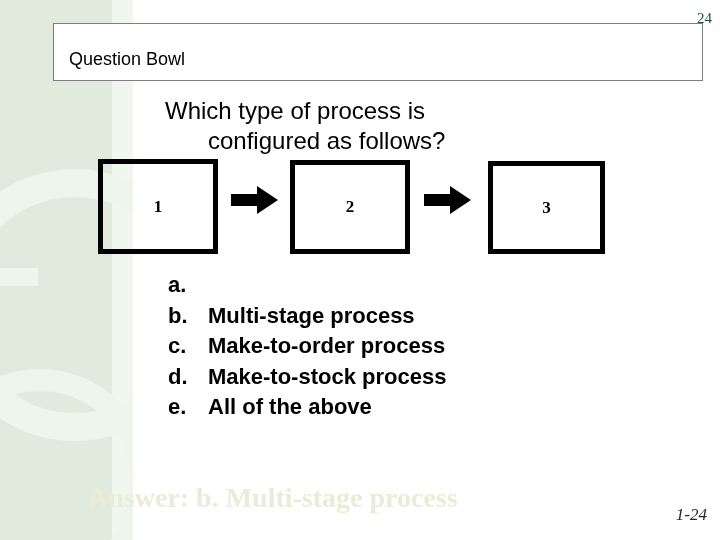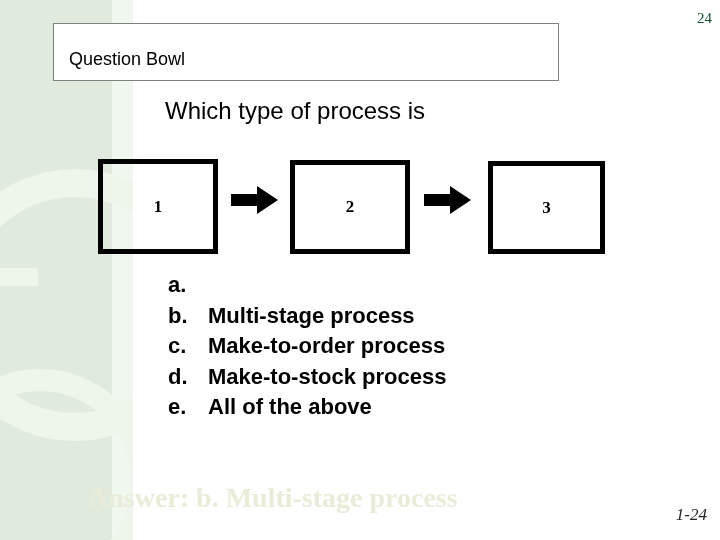--- a/index.html
+++ b/index.html
@@ -24,21 +24,21 @@
   .num-top{
     position:absolute;top:10px;right:8px;
     font-family:"Liberation Serif",serif;font-size:15px;color:#14532d;
   }
   .num-bottom{
     position:absolute;bottom:15px;right:13px;
     font-family:"Liberation Serif",serif;font-style:italic;font-size:17px;color:#262626;
   }
   
   .title-box{
-    position:absolute;left:53px;top:23px;width:506px;height:58px;
+    position:absolute;left:53px;top:23px;width:650px;height:58px;
     background:#ffffff;border:1px solid #7f7f7f;box-sizing:border-box;
   }
   .title-box span{
     position:absolute;left:15px;top:25px;font-size:18px;color:#000;
   }
   
   .question{position:absolute;left:0;top:96px;width:720px;color:#000;}
   .q-line{font-size:24px;font-weight:normal;line-height:30px;white-space:pre;}
   .q1{padding-left:165px;}
   .q2{padding-left:208px;}
@@ -82,20 +82,21 @@
 
   <div class="num-top">24</div>
   <div class="num-bottom">1-24</div>
 
   <div class="title-box">
     <span>Question Bowl</span>
   </div>
 
   <div class="question">
     <div class="q-line q1">Which type of process is</div>
+    <div class="q-line q2">configured as follows?</div>
   </div>
 
   <div>
     <div class="pbox b1">
       <span>1</span>
     </div>
     <svg class="arrow a1" viewBox="0 0 48 30">
       <polygon points="0,9 26,9 26,1 47,15 26,29 26,21 0,21" fill="#000"></polygon>
     </svg>
     <div class="pbox b2">

